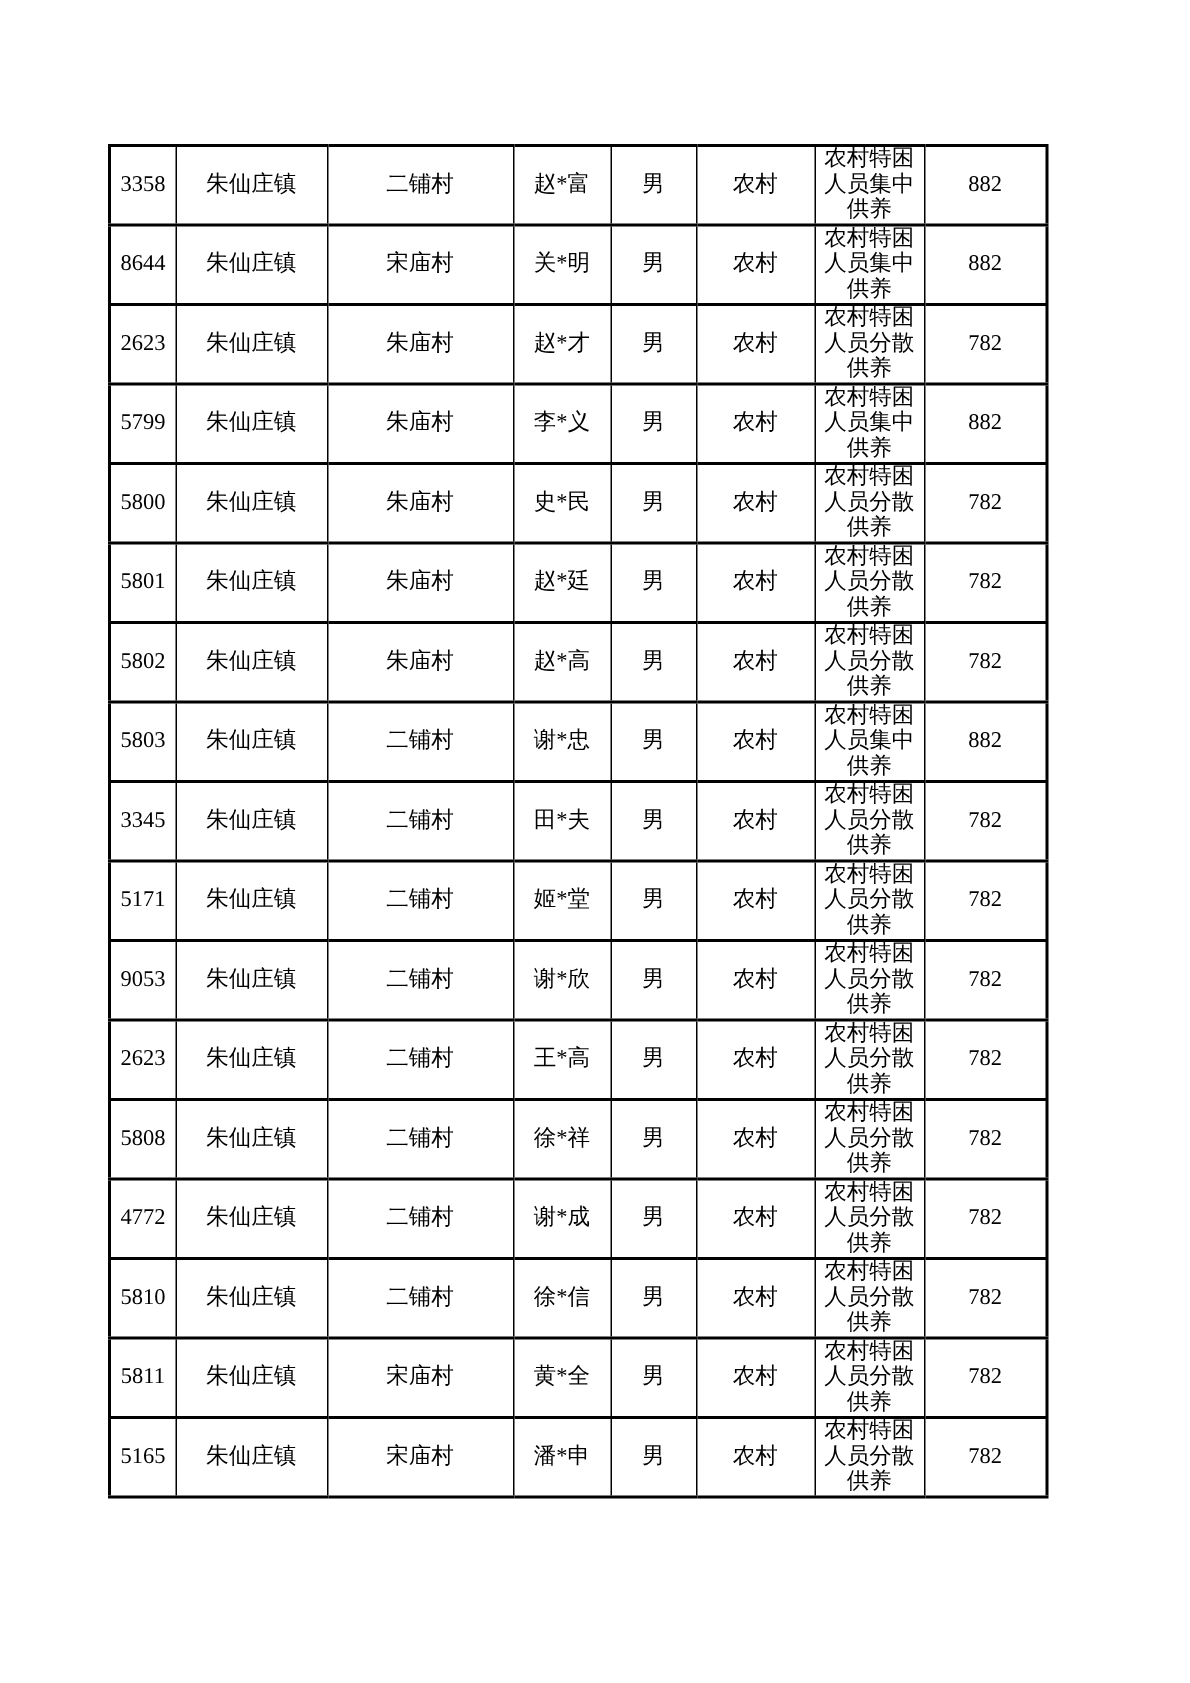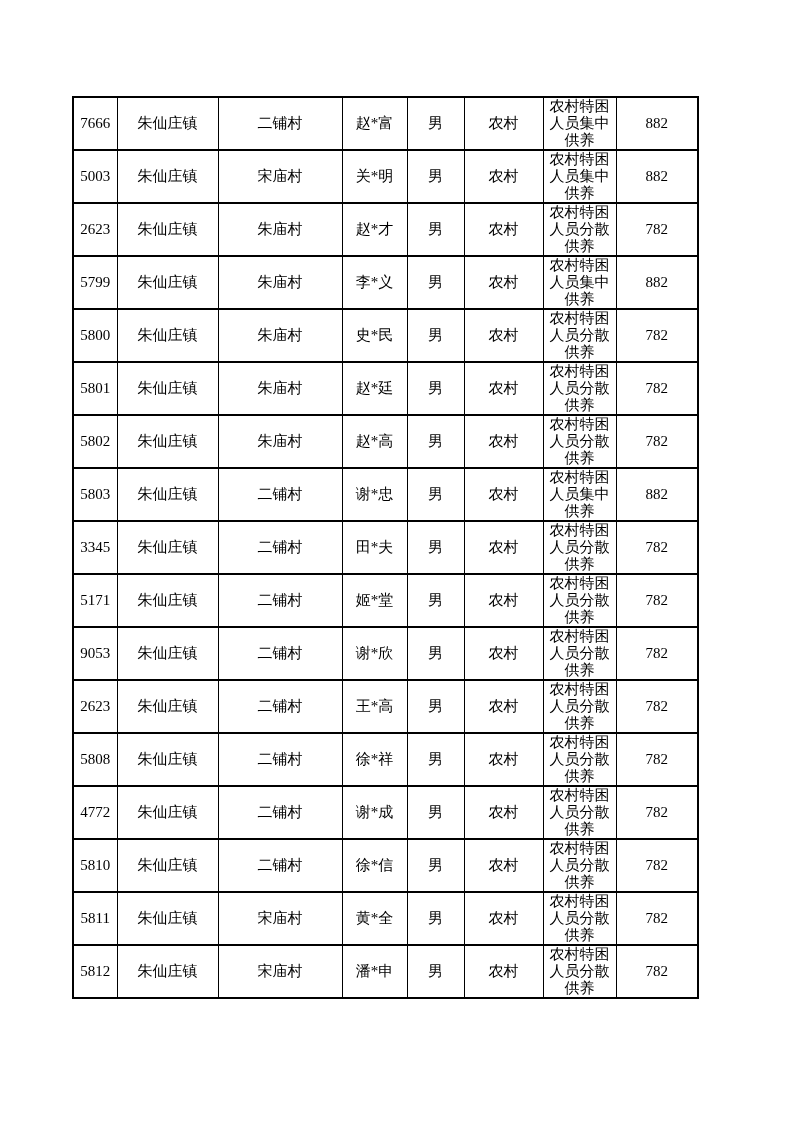--- a/index.html
+++ b/index.html
@@ -63,31 +63,31 @@
         <col class="c-town">
         <col class="c-village">
         <col class="c-name">
         <col class="c-gender">
         <col class="c-area">
         <col class="c-category">
         <col class="c-amount">
       </colgroup>
       <tbody>
           <tr>
-    <td>7666</td>
+    <td>3358</td>
     <td>朱仙庄镇</td>
     <td>二铺村</td>
     <td>赵*富</td>
     <td>男</td>
     <td>农村</td>
     <td class="cat">农村特困人员集中供养</td>
     <td>882</td>
   </tr>
           <tr>
-    <td>5003</td>
+    <td>8644</td>
     <td>朱仙庄镇</td>
     <td>宋庙村</td>
     <td>关*明</td>
     <td>男</td>
     <td>农村</td>
     <td class="cat">农村特困人员集中供养</td>
     <td>882</td>
   </tr>
           <tr>
     <td>2623</td>
@@ -223,21 +223,21 @@
     <td>5811</td>
     <td>朱仙庄镇</td>
     <td>宋庙村</td>
     <td>黄*全</td>
     <td>男</td>
     <td>农村</td>
     <td class="cat">农村特困人员分散供养</td>
     <td>782</td>
   </tr>
           <tr>
-    <td>5812</td>
+    <td>5165</td>
     <td>朱仙庄镇</td>
     <td>宋庙村</td>
     <td>潘*申</td>
     <td>男</td>
     <td>农村</td>
     <td class="cat">农村特困人员分散供养</td>
     <td>782</td>
   </tr>
         </tbody>
     </table>

